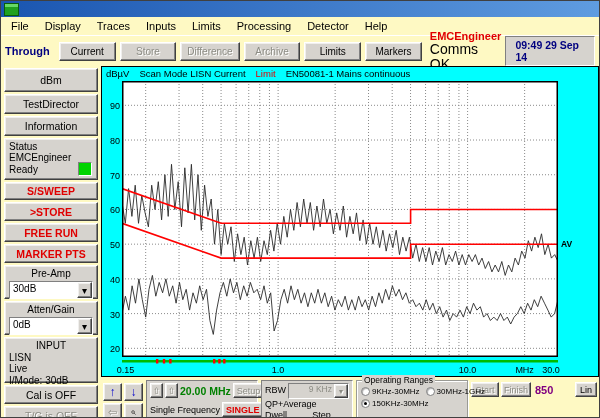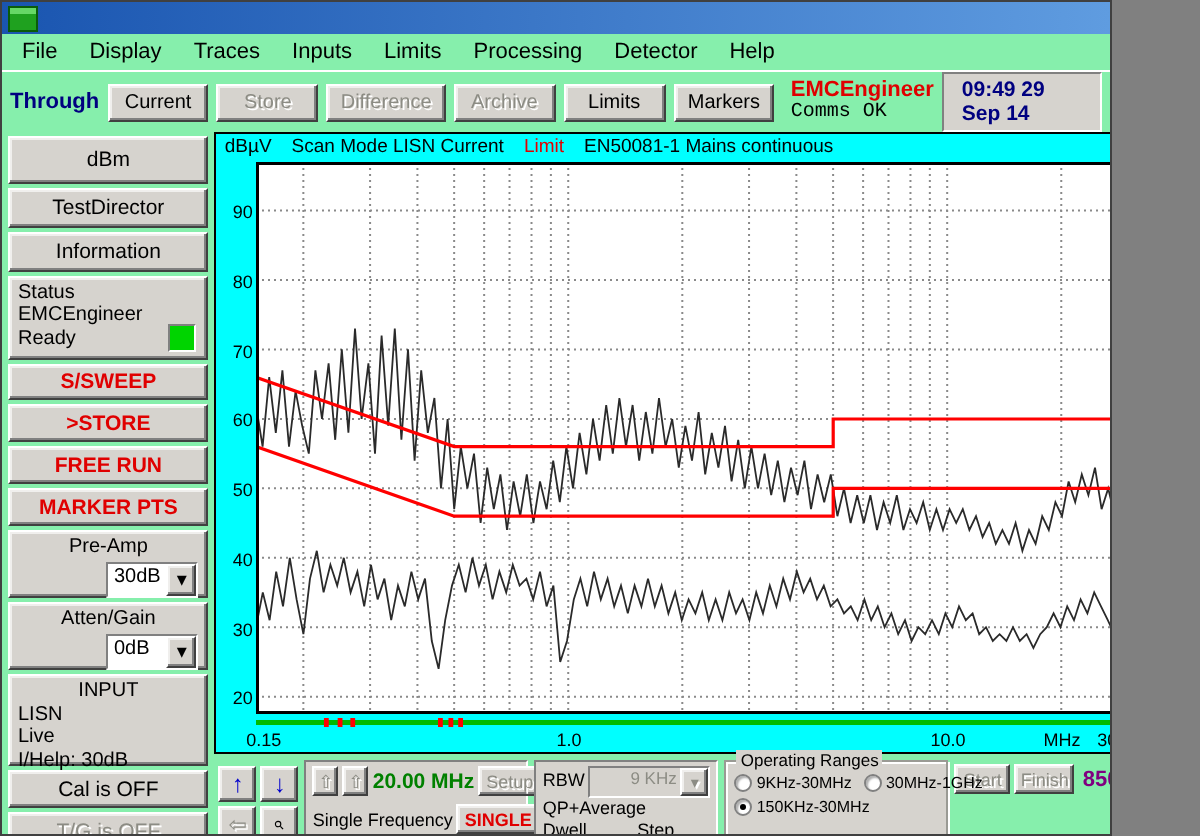--- a/index.html
+++ b/index.html
@@ -1,42 +1,42 @@
 <!DOCTYPE html>
 <html><head>
 <meta charset="utf-8">
 <style>
   html,body{margin:0;padding:0;}
   body{font-family:"Liberation Sans", sans-serif; background:#808080;}
-  .window{position:relative;width:556px;height:418px;background:#86efac;overflow:hidden;border:1px solid #404040;box-sizing:border-box;}
+  .window{position:relative;width:600px;height:418px;background:#fef9c3;overflow:hidden;border:1px solid #404040;box-sizing:border-box;}
   
   .titlebar{height:16px;background:linear-gradient(to right,#1a55b0,#5f9ce0);display:flex;align-items:center;padding:0 3px;}
   .app-icon{width:13px;height:11px;background:#1fa11f;border:1px solid #0a5c0a;box-shadow:inset 0 3px 0 #66d866;}
   
   .menubar{height:18px;display:flex;align-items:center;padding-left:2px;border-bottom:1px solid #fff;font-size:11px;color:#000;}
   .menu-item{padding:1px 8px;cursor:default;}
   
   .toolbar{height:26px;display:flex;align-items:center;gap:4px;padding:2px 4px;}
   .mode-label{color:#000080;font-weight:bold;font-size:11px;width:56px;}
   .btn{background:#d6d3ce;border:1px solid;border-color:#ffffff #404040 #404040 #ffffff;box-shadow:inset -1px -1px 0 #808080,inset 1px 1px 0 #f0efed;font-family:"Liberation Sans",sans-serif;font-size:10px;color:#000;text-align:center;display:inline-flex;align-items:center;justify-content:center;cursor:default;box-sizing:border-box;}
   .btn.disabled{color:#8c8c84;text-shadow:1px 1px 0 #ffffff;}
   .tb-btn{width:62px;height:19px;}
   .app-id{margin-left:4px;line-height:1.05;}
   .app-name{color:#e00000;font-weight:bold;font-size:11px;display:block;}
-  .comms{font-size:10px;color:#000;display:block;font-family:Liberation Mono, monospace;}
+  .comms{font-size:14px;color:#000;display:block;}
   .clock{margin-left:auto;border:1px solid;border-color:#808080 #ffffff #ffffff #808080;padding:2px 9px;font-size:10.5px;font-weight:bold;color:#000080;background:#d6d3ce;}
   
   .content{display:flex;height:361px;}
   .sidebar{width:118px;padding:2px 3px;display:flex;flex-direction:column;gap:2px;box-sizing:border-box;}
   .sb-btn{width:100%;font-size:10.5px;}
   .panelbox{border:1px solid;border-color:#ffffff #404040 #404040 #ffffff;box-shadow:inset -1px -1px 0 #808080,inset 1px 1px 0 #f0efed;background:#d6d3ce;box-sizing:border-box;padding:2px 4px;font-size:10px;}
   .red-btn{color:#e00000;font-weight:bold;}
   .status-panel{height:42px;position:relative;line-height:1.15;}
   .status-led{position:absolute;right:5px;bottom:3px;width:12px;height:12px;background:#00d400;border:1px solid;border-color:#808080 #ffffff #ffffff #808080;}
-  .combo{display:flex;height:16px;margin-top:2px;border:1px solid;border-color:#808080 #ffffff #ffffff #808080;background:#fff;margin-left:44px;}
+  .combo{display:flex;height:16px;margin-top:2px;border:1px solid;border-color:#808080 #ffffff #ffffff #808080;background:#fff;}
   .combo .val{flex:1;font-size:10px;padding:1px 3px;background:#fff;}
   .combo .drop{width:15px;}
   .center{text-align:center;}
   
   .main{flex:1;display:flex;flex-direction:column;}
   .chart-panel{height:311px;background:#00ffff;border:1px solid #000;box-sizing:border-box;padding:1px 2px;}
   .chart-header{height:13px;font-size:9.5px;display:flex;gap:10px;color:#000;padding-left:2px;white-space:nowrap;overflow:hidden;}
   .limit-red{color:#e00000;}
   .chart-body{display:flex;position:relative;}
   .y-axis{width:18px;position:relative;}
@@ -132,21 +132,21 @@
         <div class="center">Atten/Gain</div>
         <div class="combo">
           <span class="val">0dB</span>
           <button class="btn drop">▾</button>
         </div>
       </div>
       <div class="panelbox" style="height:46px;line-height:1.15">
         <div class="center">INPUT</div>
         <span>LISN</span><br>
         <span>Live</span><br>
-        <span>I/Help: 30dB</span>
+        <span>I/Mode: 30dB</span>
       </div>
       <button class="btn sb-btn" style="height:19px">Cal is OFF</button>
       <button class="btn sb-btn disabled" style="height:19px">T/G is OFF</button>
     </div>
 
     <div class="main">
       <div class="chart-panel">
         <div class="chart-header">
           <span>dBµV</span>
           <span>Scan Mode LISN Current</span>

